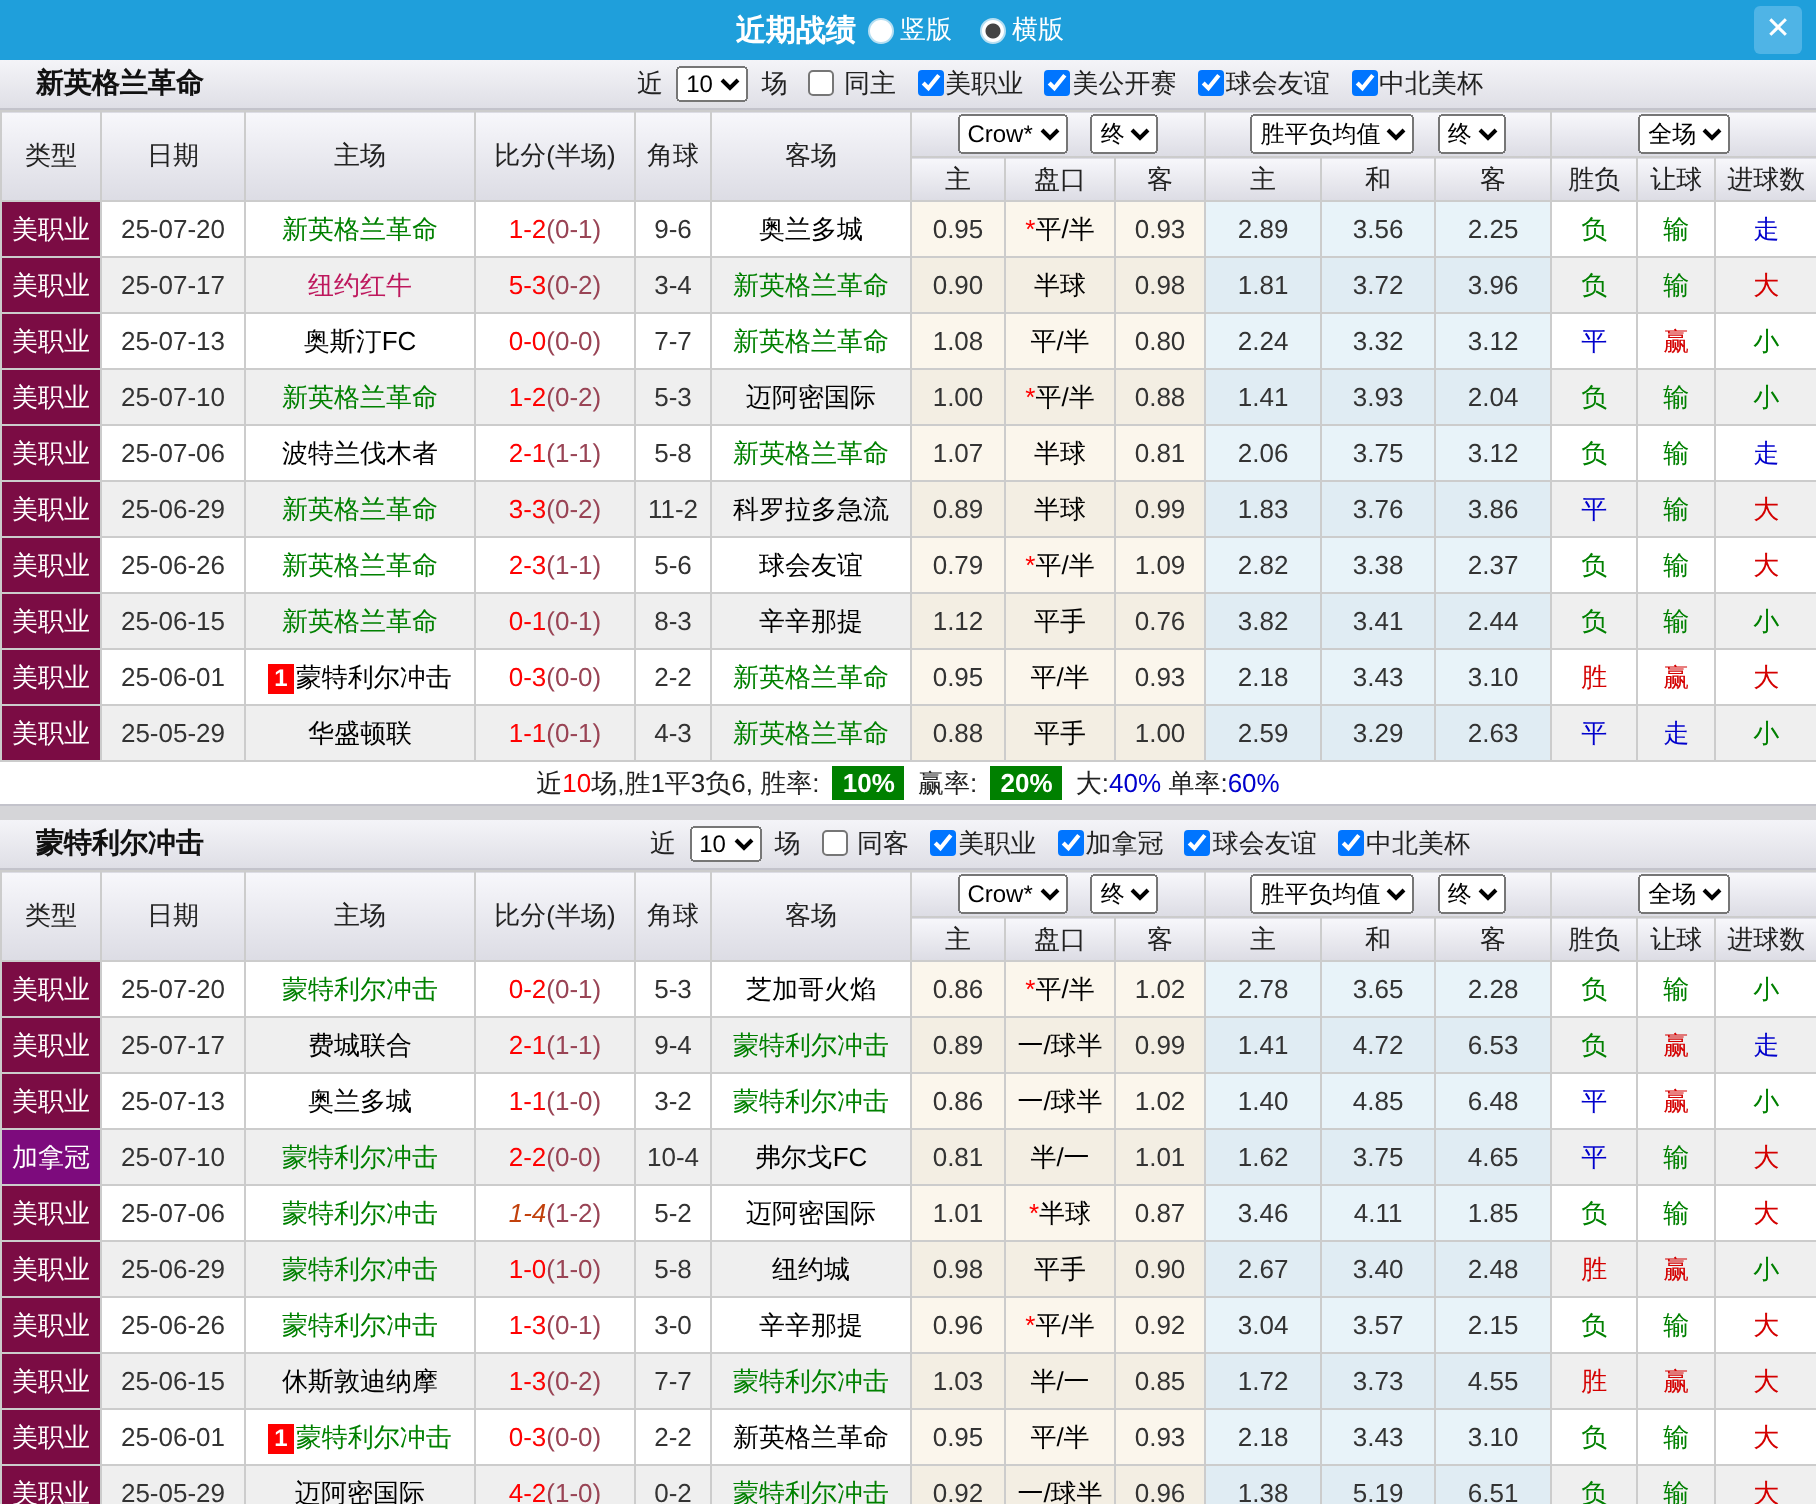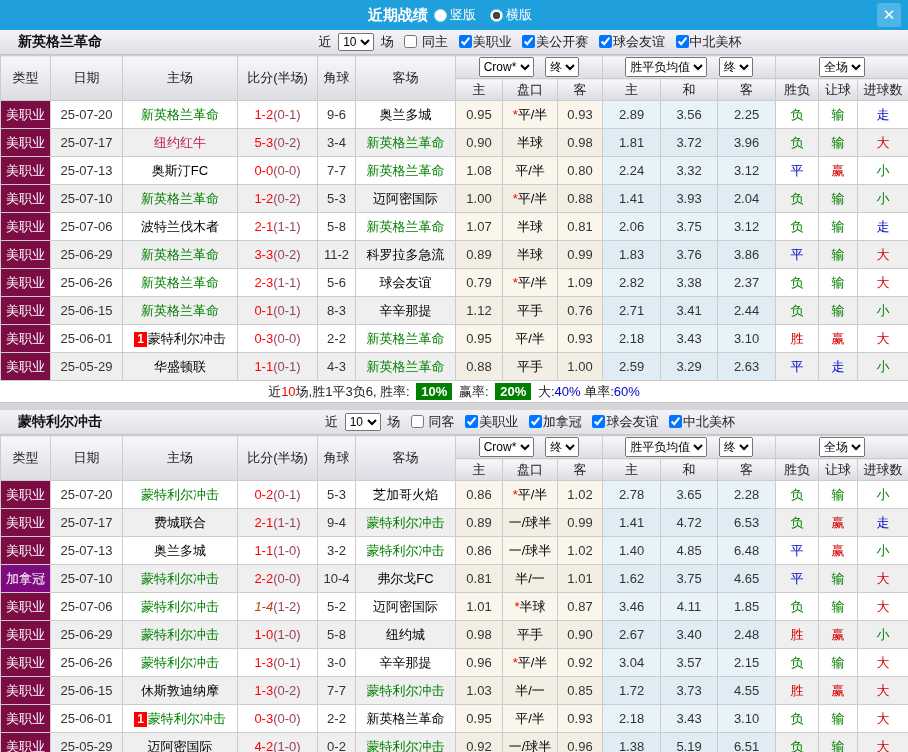--- a/index.html
+++ b/index.html
@@ -248,21 +248,21 @@
         <tr>
           <td class="league" style="background: rgb(123, 12, 68);">美职业</td>
           <td>25-06-15</td>
           <td><span style="color: rgb(0, 128, 0);">新英格兰革命</span></td>
           <td><span style="color: rgb(255, 0, 0);">0-1</span><span style="color: rgb(153, 68, 85);">(0-1)</span></td>
           <td>8-3</td>
           <td><span style="color: rgb(0, 0, 0);">辛辛那提</span></td>
           <td class="cream">1.12</td>
           <td class="cream"><span style="color: rgb(0, 0, 0);">平手</span></td>
           <td class="cream">0.76</td>
-          <td class="blue">2.71</td>
+          <td class="blue">3.82</td>
           <td class="blue">3.41</td>
           <td class="blue">2.44</td>
           <td style="color: rgb(0, 128, 0);">负</td>
           <td style="color: rgb(0, 128, 0);">输</td>
           <td style="color: rgb(0, 128, 0);">小</td>
         </tr>
         <tr>
           <td class="league" style="background: rgb(123, 12, 68);">美职业</td>
           <td>25-06-01</td>
           <td><span class="badge1">1</span><span style="color: rgb(0, 0, 0);">蒙特利尔冲击</span></td>

